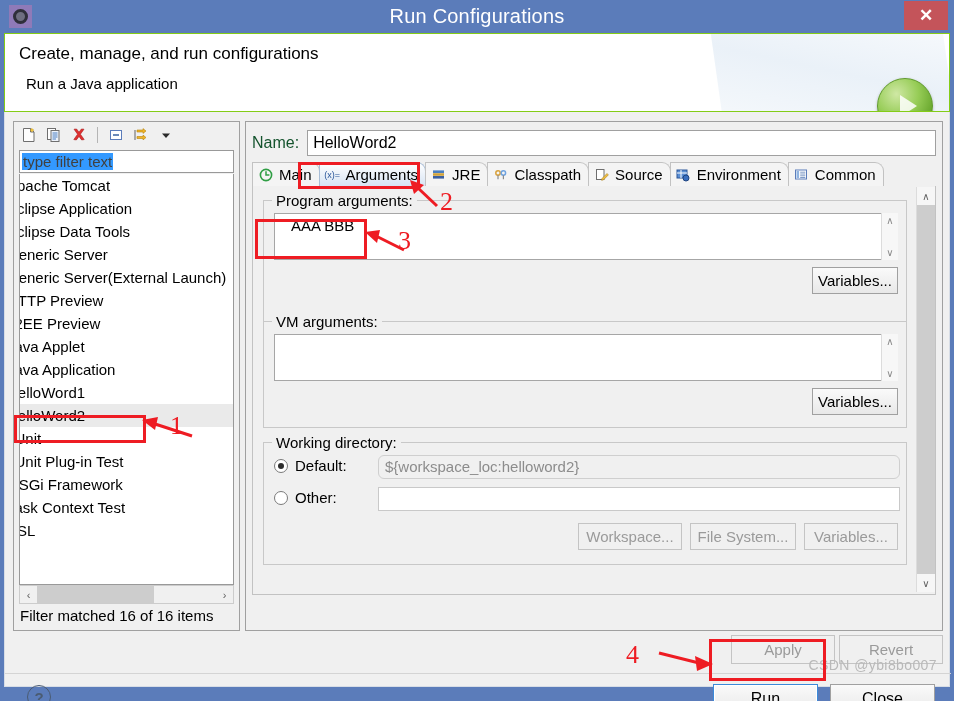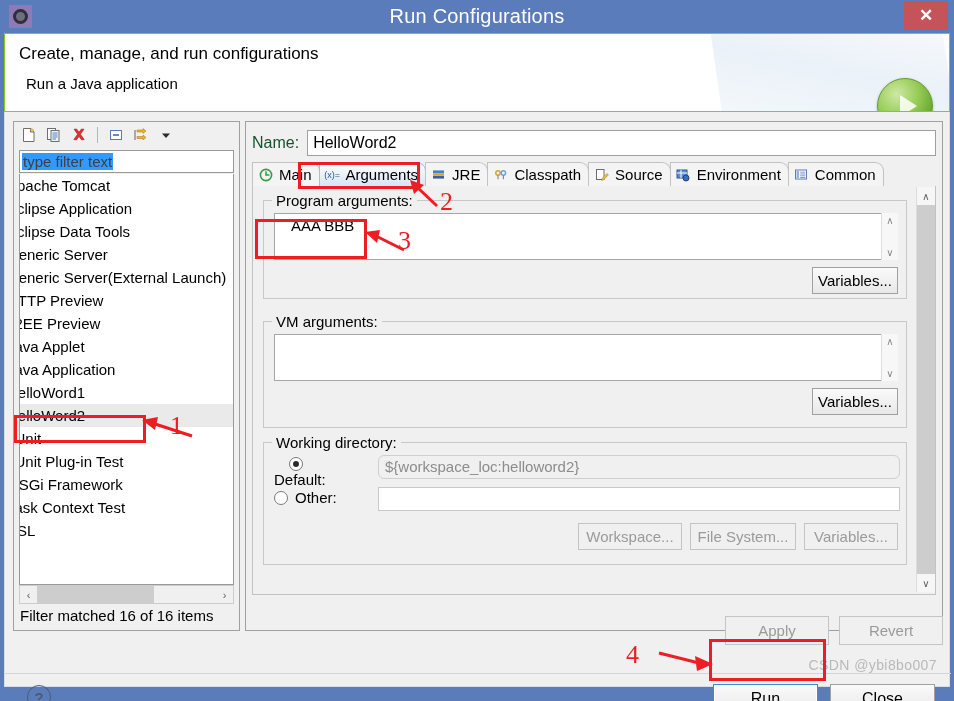--- a/index.html
+++ b/index.html
@@ -276,22 +276,22 @@
   .ro-field {
     position: absolute; height: 24px;
     background: #f0f0f0; border: 1px solid #cfcfcf;
     font-size: 15px; color: #8c8c8c;
     line-height: 22px; padding-left: 6px;
     overflow: hidden; white-space: nowrap;
   }
 
   
   .apply-row {
-    position: absolute; left: 240px; top: 504px; width: 698px; height: 32px;
-    display: flex; justify-content: flex-end; gap: 10px;
+    position: absolute; left: 240px; top: 523px; width: 698px; height: 32px;
+    display: flex; justify-content: flex-end; gap: 4px;
   }
   
   .footer-sep {
     position: absolute; left: 0; top: 561px; width: 946px; height: 1px;
     background: #d4d4d4;
   }
   .help-icon {
     position: absolute; left: 22px; top: 573px; width: 24px; height: 24px;
     border-radius: 50%; border: 1.6px solid #4a5b72;
     color: #4a5b72; font-size: 15px; font-weight: bold;
@@ -506,21 +506,21 @@
                 <line x1="6.2" y1="9.5" x2="11.3" y2="9.5"></line>
               </g>
             </svg>
           </span>
           <span>Common</span>
         </div>
       </div>
 
       <div class="tab-content">
 
-        <div class="group" style="left:10px; top:14px; width:644px; height:99px;">
+        <div class="group" style="left:10px; top:14px; width:644px; height:135px;">
           <span class="group-title">Program arguments:</span>
 
           <div class="textarea-box" style="left:10px; top:12px; width:624px; height:47px;">AAA BBB</div>
           <div style="position:absolute; left:617px; top:12px; width:17px; height:47px; background:#f7f7f7; border-left:1px solid #dcdcdc; display:flex; flex-direction:column; justify-content:space-between; align-items:center; padding:2px 0;">
             <span class="ta-arrow">∧</span>
             <span class="ta-arrow">∨</span>
           </div>
 
           <div class="btn" style="position:absolute; left:548px; top:66px;">Variables...</div>
         </div>
@@ -533,21 +533,21 @@
             <span class="ta-arrow">∧</span>
             <span class="ta-arrow">∨</span>
           </div>
 
           <div class="btn" style="position:absolute; left:548px; top:66px;">Variables...</div>
         </div>
 
         <div class="group" style="left:10px; top:256px; width:644px; height:123px;">
           <span class="group-title">Working directory:</span>
 
-          <div class="radio-row" style="left:10px; top:14px;flex-direction:column;">
+          <div class="radio-row" style="left:10px; top:14px;">
             <span class="radio checked"></span>
             <span>Default:</span>
           </div>
           <div class="ro-field" style="left:114px; top:12px; width:522px;border-radius:6px;">${workspace_loc:helloword2}</div>
 
           <div class="radio-row" style="left:10px; top:46px;">
             <span class="radio"></span>
             <span>Other:</span>
           </div>
           <div class="ro-field" style="left:114px; top:44px; width:522px; background:#ffffff; border-color:#c9c9c9;"></div>

